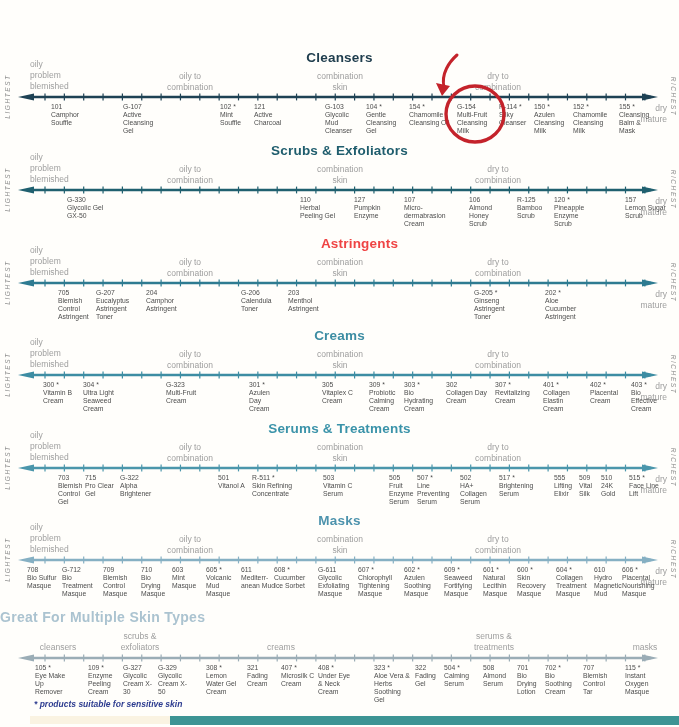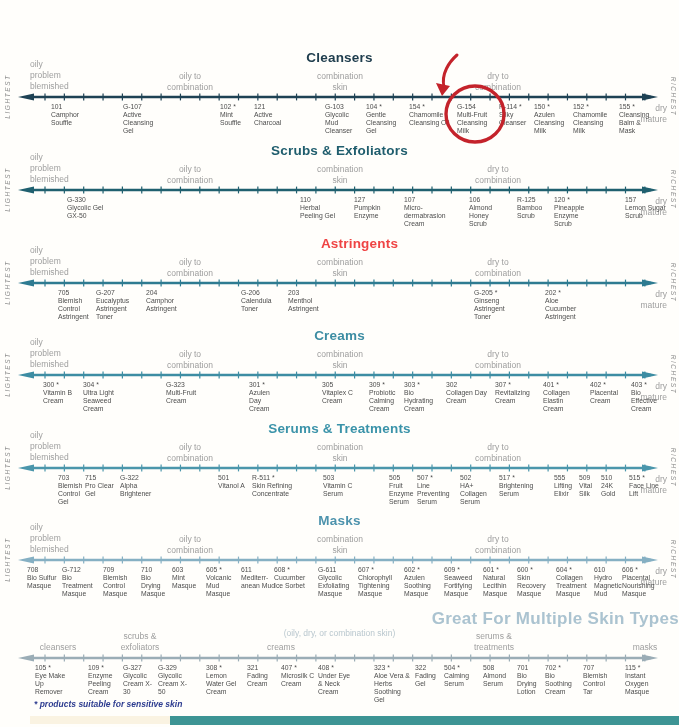--- a/index.html
+++ b/index.html
@@ -14,22 +14,22 @@
        white-space:pre-line;}
   .cat.center{transform:translateX(-50%);text-align:center;}
   .cat.right{text-align:right;margin-top:32px;}
   .edge{position:absolute;font-size:6.5px;font-style:italic;color:#8f8f8f;
         letter-spacing:1.6px;width:60px;text-align:center;}
   .edge.left{left:-23px;transform:rotate(-90deg);}
   .edge.right{left:643px;transform:rotate(90deg);}
   .axis{position:absolute;left:0;}
   .product{position:absolute;font-size:6.8px;line-height:8px;color:#4d4d4d;
            white-space:pre-line;}
-  .multi-title{position:absolute;top:5px;left:0;width:100%;text-align:right;
-               font-size:17px;font-weight:bold;letter-spacing:.3px;}
+  .multi-title{position:absolute;top:5px;left:0;width:100%;text-align:left;
+               font-size:14px;font-weight:bold;letter-spacing:.3px;}
   .multi-sub{position:absolute;top:24px;left:0;width:100%;text-align:center;
              font-size:8.5px;}
   .footnote{position:absolute;left:34px;top:699px;font-size:8.5px;font-weight:600;}
   #annotation{position:absolute;left:0;top:0;pointer-events:none;}
   .bar{position:absolute;}
   #bar-cream{left:30px;top:716px;width:140px;height:8px;}
   #bar-teal{left:170px;top:716px;width:509px;height:9px;}
 </style>
 </head>
 <body>
@@ -490,21 +490,20 @@
 Skin Recovery Masque</div>
         <div class="product" style="left: 556px; width: 36px; top: 55px;">604 *
 Collagen Treatment Masque</div>
         <div class="product" style="left: 594px; width: 32px; top: 55px;">610
 Hydro Magnetic Mud</div>
         <div class="product" style="left: 622px; width: 38px; top: 55px;">606 *
 Placental Nourishing Masque</div>
       </div>
       <div class="section" style="top: 604px; height: 123px;">
         <div class="multi-title" style="color: rgb(171, 195, 208);">Great For Multiple Skin Types</div>
-        <div class="multi-sub" style="color: rgb(185, 199, 206);">(oily, dry, or combination skin)</div>
         <div class="cat center" style="left: 58px; top: 38px;">cleansers</div>
         <div class="cat center" style="left: 140px; top: 27px;">scrubs &amp;
 exfoliators</div>
         <div class="cat center" style="left: 281px; top: 38px;">creams</div>
         <div class="cat center" style="left: 494px; top: 27px;">serums &amp;
 treatments</div>
         <div class="cat center" style="left: 645px; top: 38px;">masks</div>
         <svg width="679" height="14" class="axis" style="top: 47px;">
           <line x1="27" x2="651" y1="7" y2="7" stroke="#9badb6" stroke-width="2.4"></line>
           <polygon points="18,7 34,3.4 34,10.6" fill="#9badb6"></polygon>

